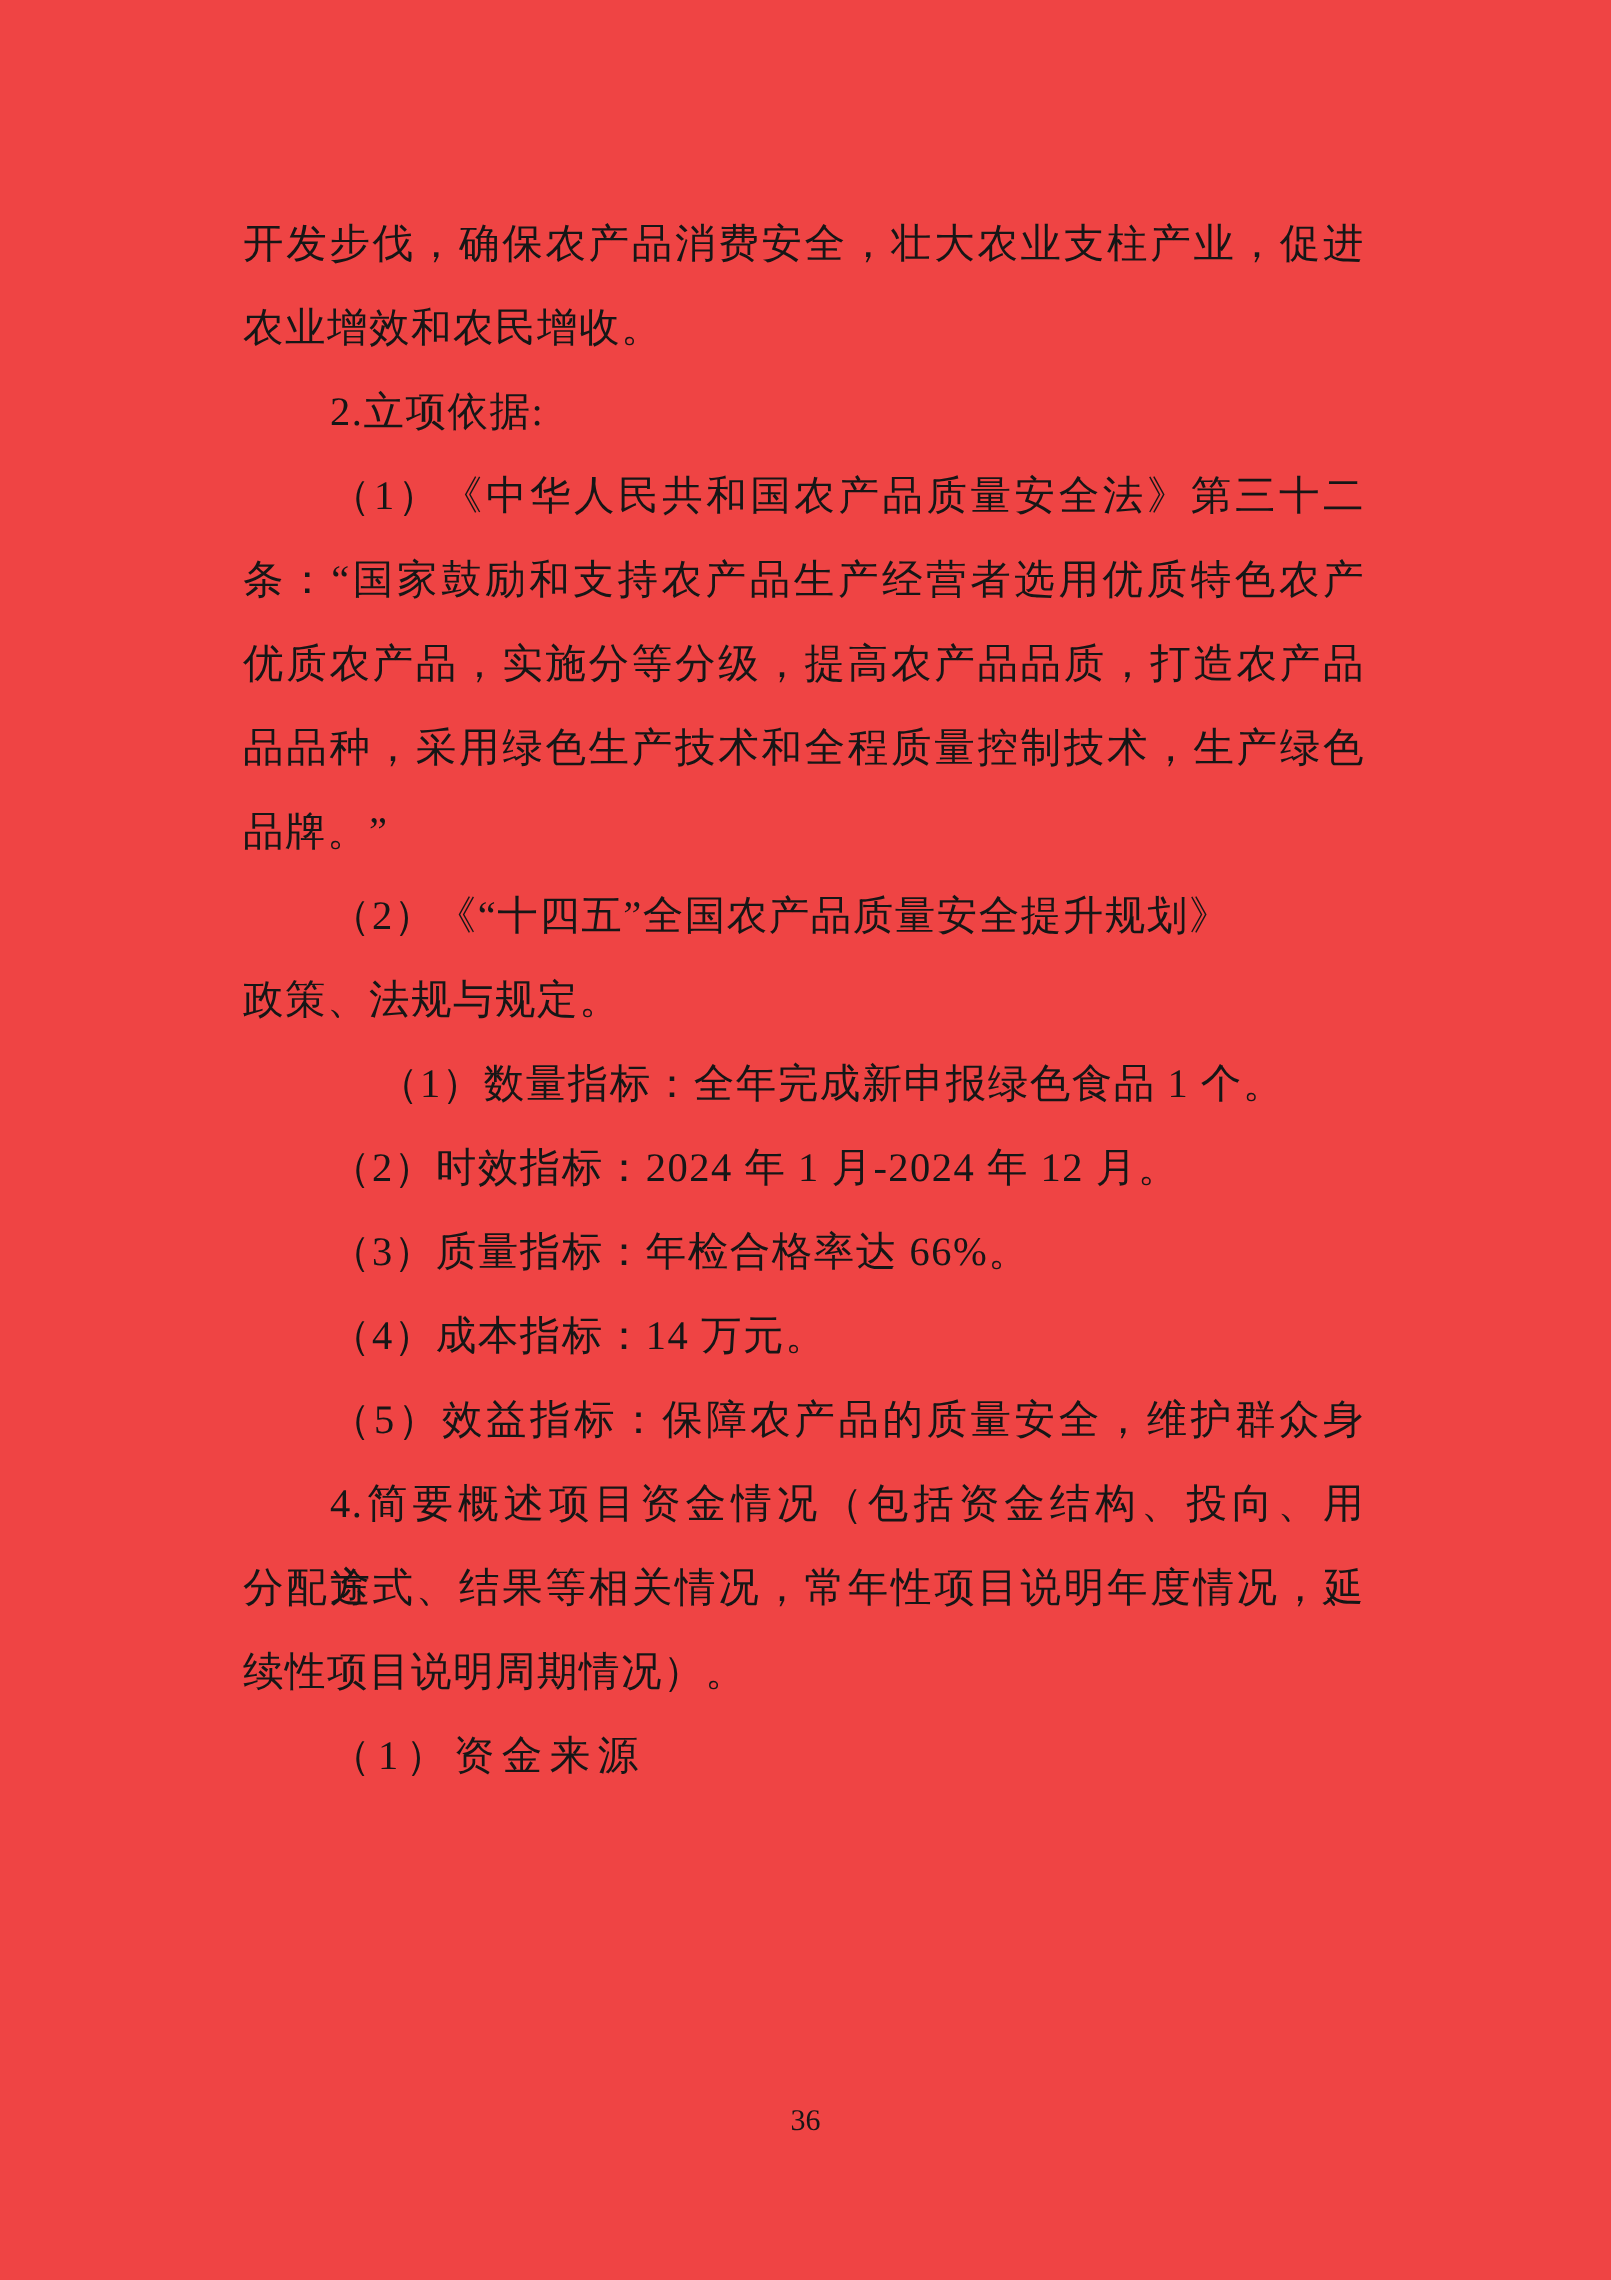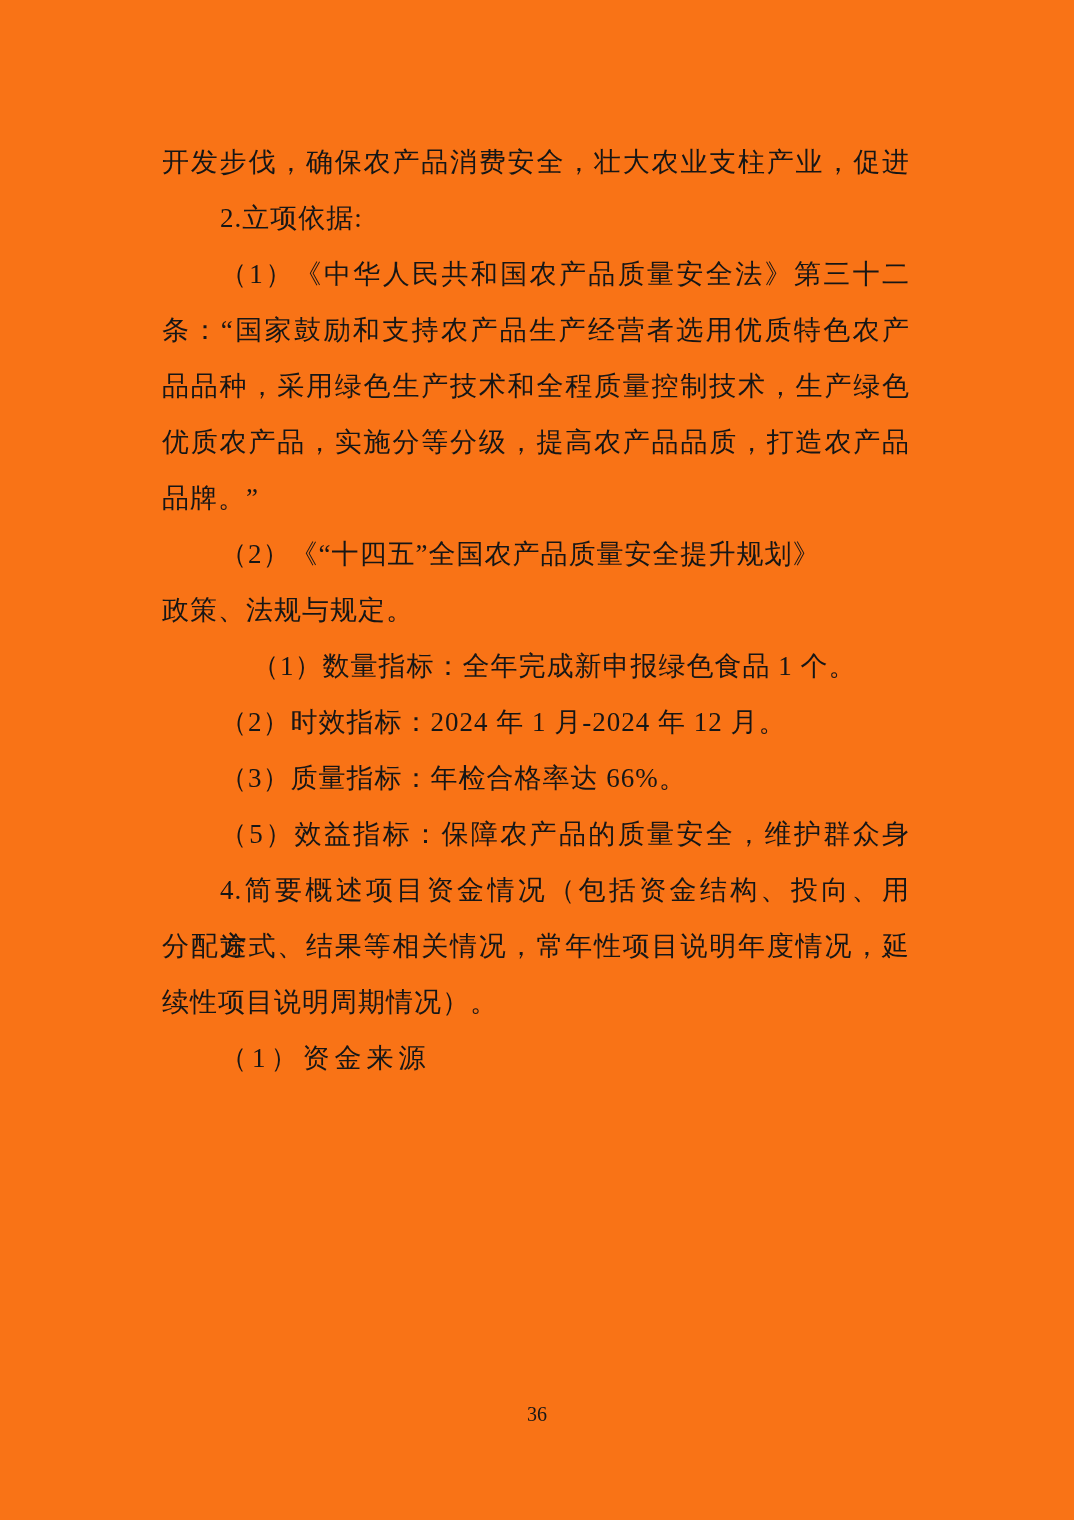--- a/index.html
+++ b/index.html
@@ -4,21 +4,21 @@
 <style>
   html, body {
     margin: 0;
     padding: 0;
     background: #ffffff;
   }
   .page {
     position: relative;
     width: 1074px;
     height: 1520px;
-    background: #f97316;
+    background: #ef4444;
     overflow: hidden;
     font-family: "Liberation Serif", "DejaVu Serif", serif;
     color: #161616;
   }
   .doc-body {
     position: absolute;
     left: 162px;
     top: 134px;
     width: 748px;
   }
@@ -49,31 +49,33 @@
     line-height: 32px;
     color: #161616;
   }
 </style>
 </head>
 <body>
 
 <div class="page">
   <main class="doc-body">
     <div class="line just">开发步伐，确保农产品消费安全，壮大农业支柱产业，促进</div>
+    <div class="line">农业增效和农民增收。</div>
     <div class="line ind2">2.立项依据:</div>
     <div class="line ind2 just">（1）《中华人民共和国农产品质量安全法》第三十二</div>
     <div class="line just">条：“国家鼓励和支持农产品生产经营者选用优质特色农产</div>
+    <div class="line just">优质农产品，实施分等分级，提高农产品品质，打造农产品</div>
     <div class="line just">品品种，采用绿色生产技术和全程质量控制技术，生产绿色</div>
-    <div class="line just">优质农产品，实施分等分级，提高农产品品质，打造农产品</div>
     <div class="line">品牌。”</div>
     <div class="line ind2">（2）《“十四五”全国农产品质量安全提升规划》</div>
     <div class="line">政策、法规与规定。</div>
     <div class="line ind3">（1）数量指标：全年完成新申报绿色食品 1 个。</div>
     <div class="line ind2">（2）时效指标：2024 年 1 月-2024 年 12 月。</div>
     <div class="line ind2">（3）质量指标：年检合格率达 66%。</div>
+    <div class="line ind2">（4）成本指标：14 万元。</div>
     <div class="line ind2 just">（5）效益指标：保障农产品的质量安全，维护群众身</div>
     <div class="line ind2 just">4.简要概述项目资金情况（包括资金结构、投向、用途、</div>
     <div class="line just">分配方式、结果等相关情况，常年性项目说明年度情况，延</div>
     <div class="line">续性项目说明周期情况）。</div>
     <div class="line ind2 sp">（1）资金来源</div>
   </main>
 
   <footer class="page-footer">36</footer>
 </div>
 

